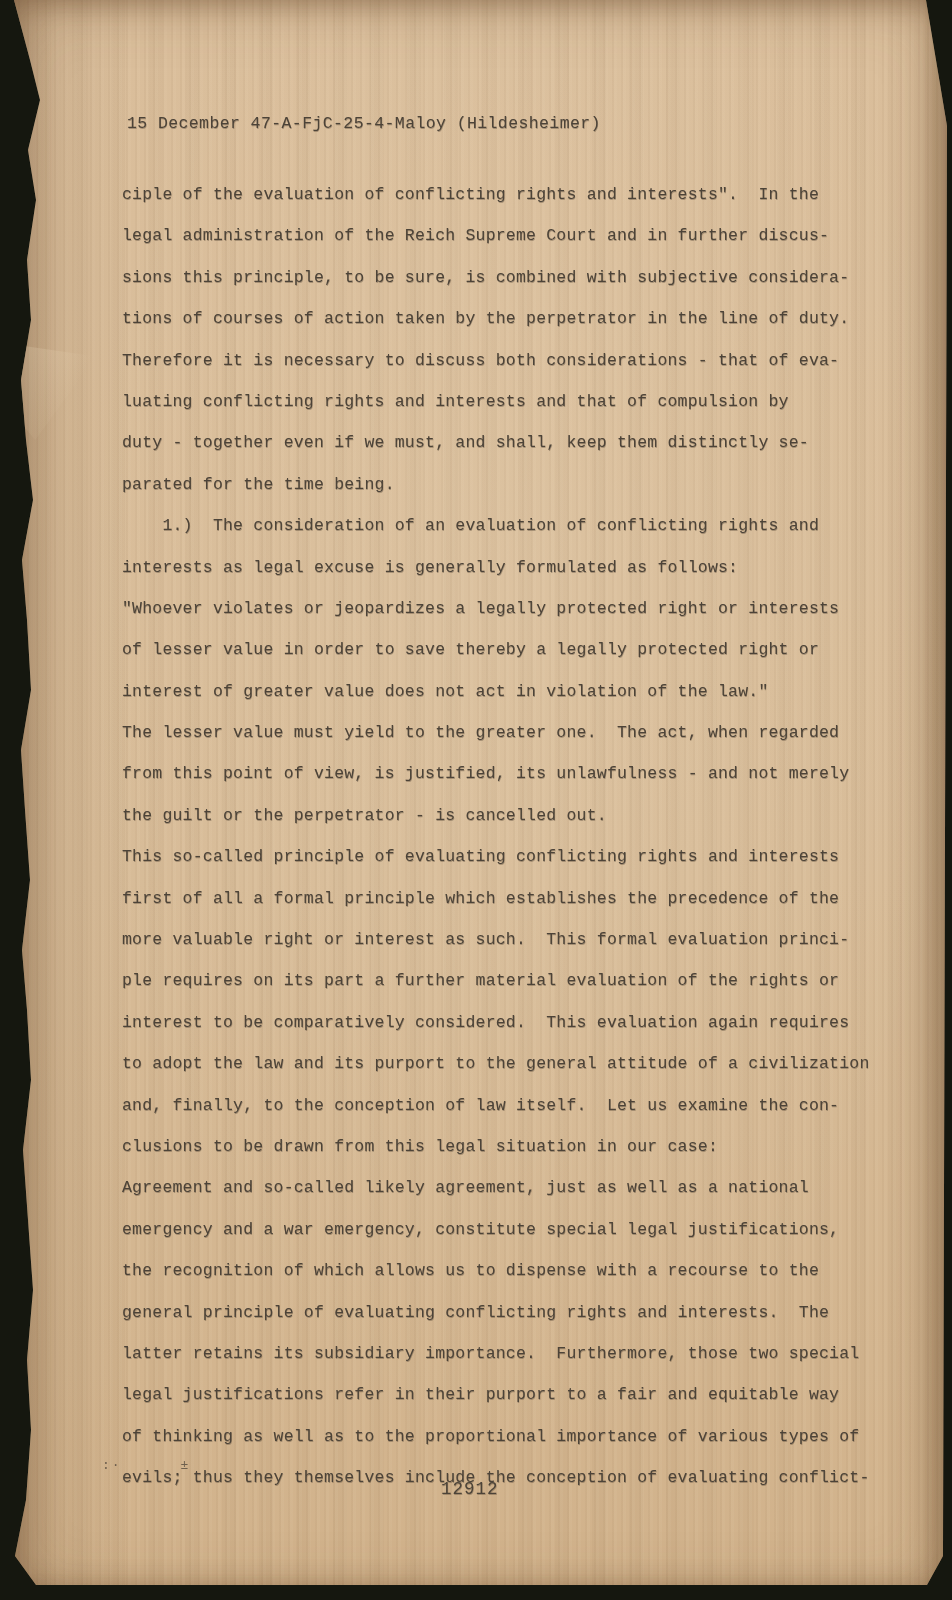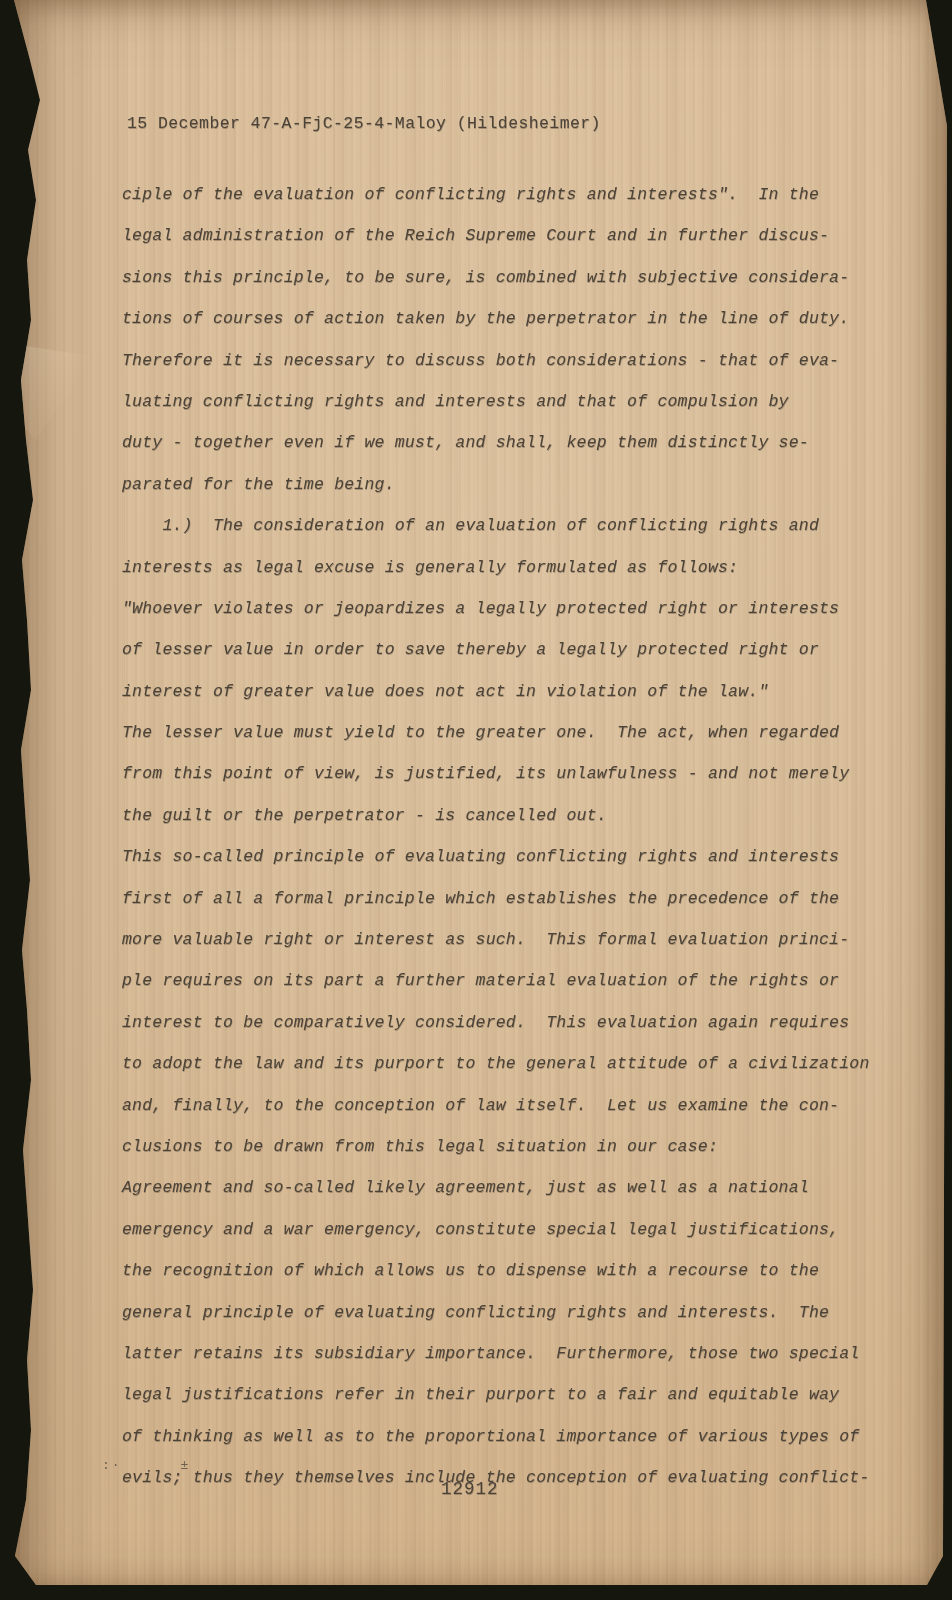--- a/index.html
+++ b/index.html
@@ -54,21 +54,20 @@
     color:var(--ink);
     text-shadow:.4px .6px 0 rgba(72,58,42,0.35);
     white-space:pre;
   }
   .body-text{
     position:absolute;left:122px;top:174px;width:790px;
     font-size:16.5px;line-height:41.4px;letter-spacing:.2px;
     color:var(--ink);
     text-shadow:.4px .6px 0 rgba(72,58,42,0.35);
     white-space:pre;
-    font-style:italic;
   }
   .body-text .line{height:41.4px;}
   .stray{
     position:absolute;left:102px;top:1458px;
     font-size:13px;letter-spacing:2px;
     color:rgba(76,67,56,0.75);white-space:pre;
   }
   .pagenum{
     position:absolute;left:441px;top:1479px;
     font-size:17.5px;letter-spacing:1px;

